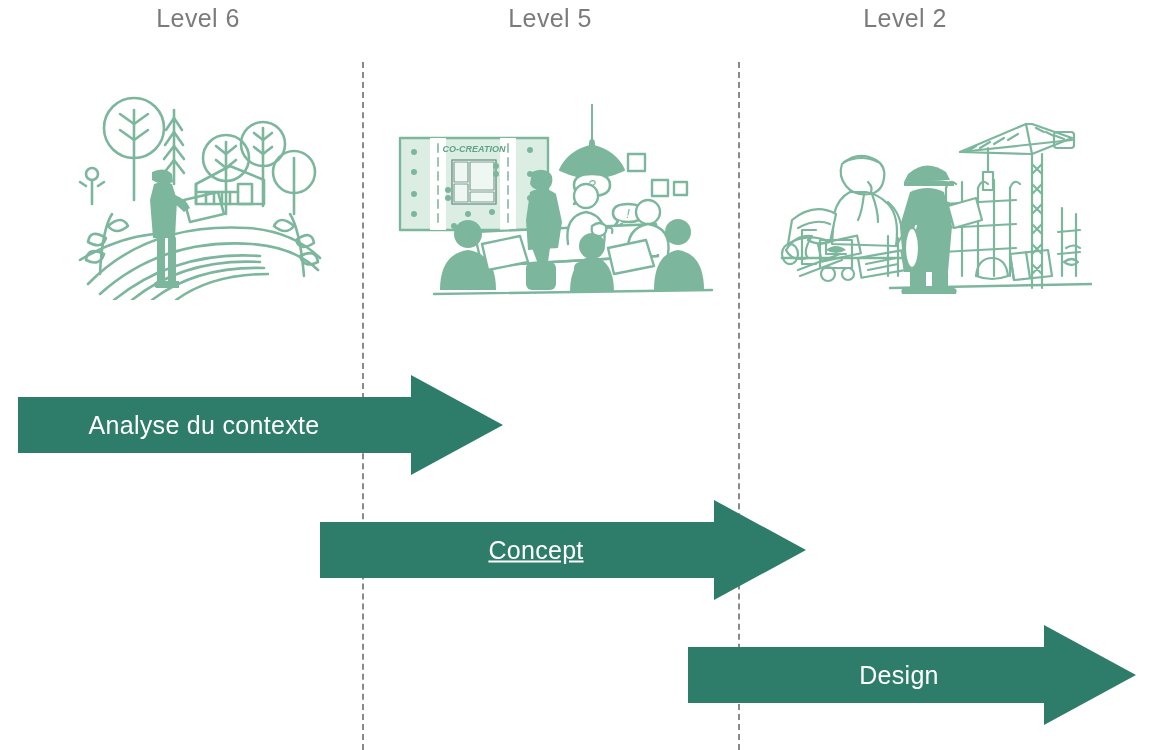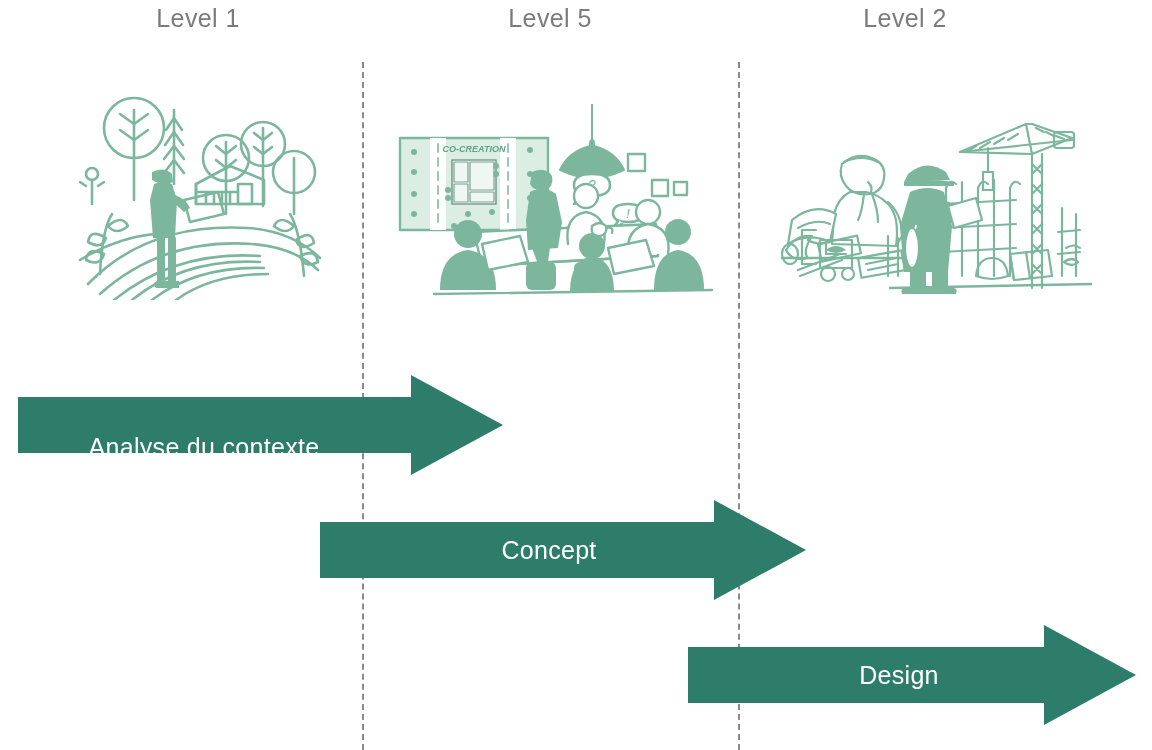--- a/index.html
+++ b/index.html
@@ -45,21 +45,21 @@
     transform:translate(-50%,-50%);
     letter-spacing:0.3px;
     pointer-events:none;
   }
 </style>
 </head>
 <body>
 
 <div class="stage">
 
-  <div class="col-header" style="left:198px;">Level 1</div>
+  <div class="col-header" style="left:198px;">Level 6</div>
   <div class="col-header" style="left:550px;">Level 5</div>
   <div class="col-header" style="left:905px;">Level 2</div>
 
   <div class="divider" style="left:362px;"></div>
   <div class="divider" style="left:738px;"></div>
 
   <div class="illo" style="left:78px;top:88px;width:252px;height:212px;">
     <svg width="252" height="212" viewBox="0 0 252 212" fill="none" stroke="#7cb79d" stroke-width="2.6" stroke-linecap="round" stroke-linejoin="round">
 
       <circle cx="56" cy="40" r="30"></circle>
@@ -316,28 +316,28 @@
       <path d="M284 154 q8 -6 14 0 q-6 6 -14 0 z"></path>
       <path d="M286 140 q8 -5 14 0"></path>
     </svg>
   </div>
 
   <div class="arrow" style="left:0;top:360px;width:560px;height:130px;">
     <svg width="560" height="130" viewBox="0 0 560 130">
       <path d="M18 37 L411 37 L411 15 L503 65 L411 115 L411 93 L18 93 Z" fill="#2e7d6a"></path>
     </svg>
   </div>
-  <div class="arrow-label" style="left:204px;top:425px;margin-top:22px;">Analyse du contexte</div>
+  <div class="arrow-label" style="left:204px;top:425px;">Analyse du contexte</div>
 
   <div class="arrow" style="left:300px;top:485px;width:560px;height:130px;">
     <svg width="560" height="130" viewBox="0 0 560 130">
       <path d="M20 37 L414 37 L414 15 L506 65 L414 115 L414 93 L20 93 Z" fill="#2e7d6a"></path>
     </svg>
   </div>
-  <div class="arrow-label" style="left:549px;top:550px;">Concept</div>
+  <div class="arrow-label" style="left:536px;top:550px;text-decoration:underline;">Concept</div>
 
   <div class="arrow" style="left:670px;top:610px;width:482px;height:130px;">
     <svg width="482" height="130" viewBox="0 0 482 130">
       <path d="M18 37 L374 37 L374 15 L466 65 L374 115 L374 93 L18 93 Z" fill="#2e7d6a"></path>
     </svg>
   </div>
   <div class="arrow-label" style="left:899px;top:675px;">Design</div>
 
 </div>
 

